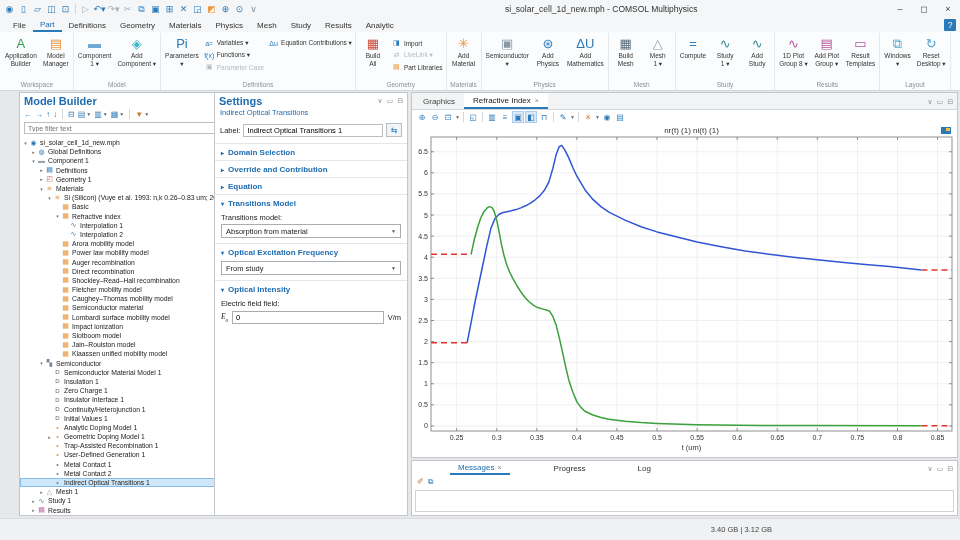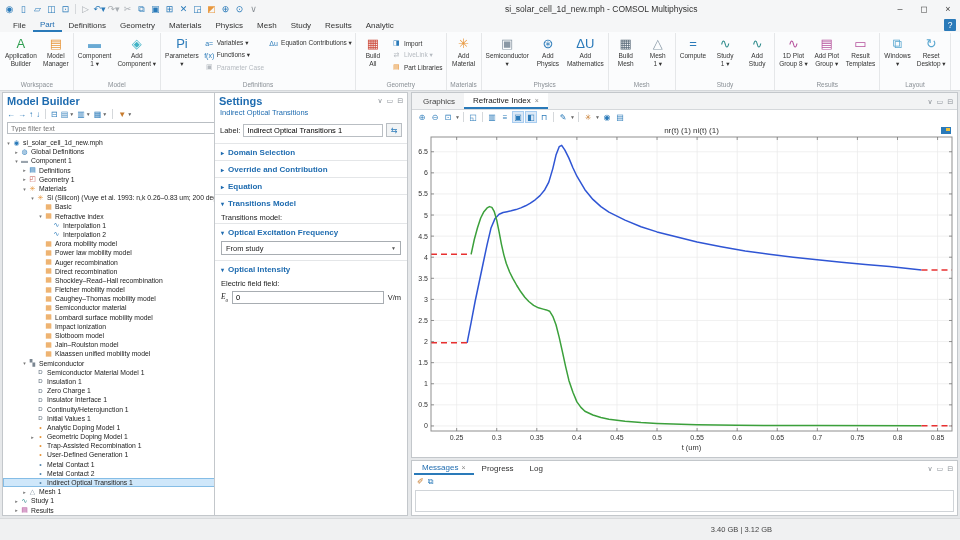--- a/index.html
+++ b/index.html
@@ -29,21 +29,21 @@
   .rbig { min-width:32px; padding:2px 3px 0; display:flex; flex-direction:column; align-items:center; text-align:center; color:#333; }
   .rbig .ricon { height:17px; font-size:13px; line-height:17px; }
   .rbig .rlab { font-size:6.5px; line-height:8px; white-space:nowrap; }
   .rsmallcol { display:flex; flex-direction:column; justify-content:flex-start; padding:4px 2px 0; }
   .rsmall { display:flex; align-items:center; gap:2px; font-size:6.5px; height:12px; color:#333; white-space:nowrap; }
   .rsmall .sic { font-size:7px; color:#2a7ab9; min-width:11px; text-align:center; }
   .disabled { color:#b5bac0 !important; }
 
   
   .panel { position:absolute; background:#fff; border:1px solid #c3c7cb; overflow:hidden; }
-  #model-builder { left:2px;  top:92px; width:246px; height:424px; }
+  #model-builder { left:19px;  top:92px; width:246px; height:424px; }
   #settings-panel { left:214px; top:92px; width:194px; height:424px; }
   #graphics-panel { left:411px; top:92px; width:547px; height:366px; }
   #messages-panel { left:411px; top:460px; width:547px; height:56px; }
 
   .panel-header { display:flex; align-items:center; height:15px; padding:0 4px; }
   .panel-title { color:#1f6cb0; font-size:11px; font-weight:bold; }
   .ph-icons { margin-left:auto; color:#8a9096; font-size:7px; display:flex; gap:4px; }
 
   
   .mb-toolbar { height:12px; display:flex; align-items:center; gap:3px; padding:0 4px; font-size:8px; color:#2a7ab9; }
@@ -83,21 +83,21 @@
   .gtoolbar .gic { min-width:12px; height:12px; font-size:8px; line-height:12px; text-align:center; color:#2a7ab9; border:1px solid transparent; }
   .gtoolbar .gic.on { background:#dce9f7; border-color:#a8cdf0; }
   .gtoolbar .dd { font-size:5px; color:#666; min-width:5px; }
   .plot-region { position:relative; height:334px; background:#fff; }
   .plot-corner-icon { position:absolute; right:6px; top:3px; width:10px; height:7px; background:#2a7ab9; }
   .plot-corner-icon::after { content:""; position:absolute; right:1px; top:1px; width:4px; height:3px; background:#f0c23c; }
   svg text { font-family:"Liberation Sans",sans-serif; }
 
   
   .mtabs { height:14px; display:flex; align-items:stretch; padding-left:2px; position:relative; }
-  .mtab { padding:0 8px; font-size:8px; display:flex; align-items:center; gap:3px; color:#333; }
+  .mtab { padding:0 8px; font-size:8px; display:flex; align-items:center; gap:3px; color:#333;margin-left:36px; }
   .mtab.active { color:#1f6cb0; border-bottom:2px solid #2a7ab9; }
   .mtab .close { color:#888; font-size:7px; }
   .mtabs .ph-icons { position:absolute; right:4px; top:4px; }
   .mtoolbar { height:13px; display:flex; align-items:center; gap:4px; padding:0 5px; }
   .mtoolbar .mic { font-size:8px; }
   .mcontent { position:absolute; left:3px; right:3px; top:29px; bottom:3px; background:#fff; border:1px solid #d0d4d8; }
 
   
   .statusbar { position:absolute; left:0; top:518px; width:960px; height:22px; background:#f0f1f2; border-top:1px solid #d8dadc; display:flex; align-items:center; justify-content:flex-end; padding-right:188px; font-size:7.5px; color:#444; }
 </style>
@@ -604,20 +604,24 @@
   <div class="sec-header">
     <span class="sec-chevron">▸</span>
     <span>Equation</span>
   </div>
   <div class="sec-div"></div>
   <div class="sec-header">
     <span class="sec-chevron">▾</span>
     <span>Transitions Model</span>
   </div>
   <div class="field-label">Transitions model:</div>
+  <div class="sel-box">
+    <span>Absorption from material</span>
+    <span class="arrow">▼</span>
+  </div>
   <div class="sec-div"></div>
   <div class="sec-header">
     <span class="sec-chevron">▾</span>
     <span>Optical Excitation Frequency</span>
   </div>
   <div class="sel-box">
     <span>From study</span>
     <span class="arrow">▼</span>
   </div>
   <div class="sec-div"></div>

